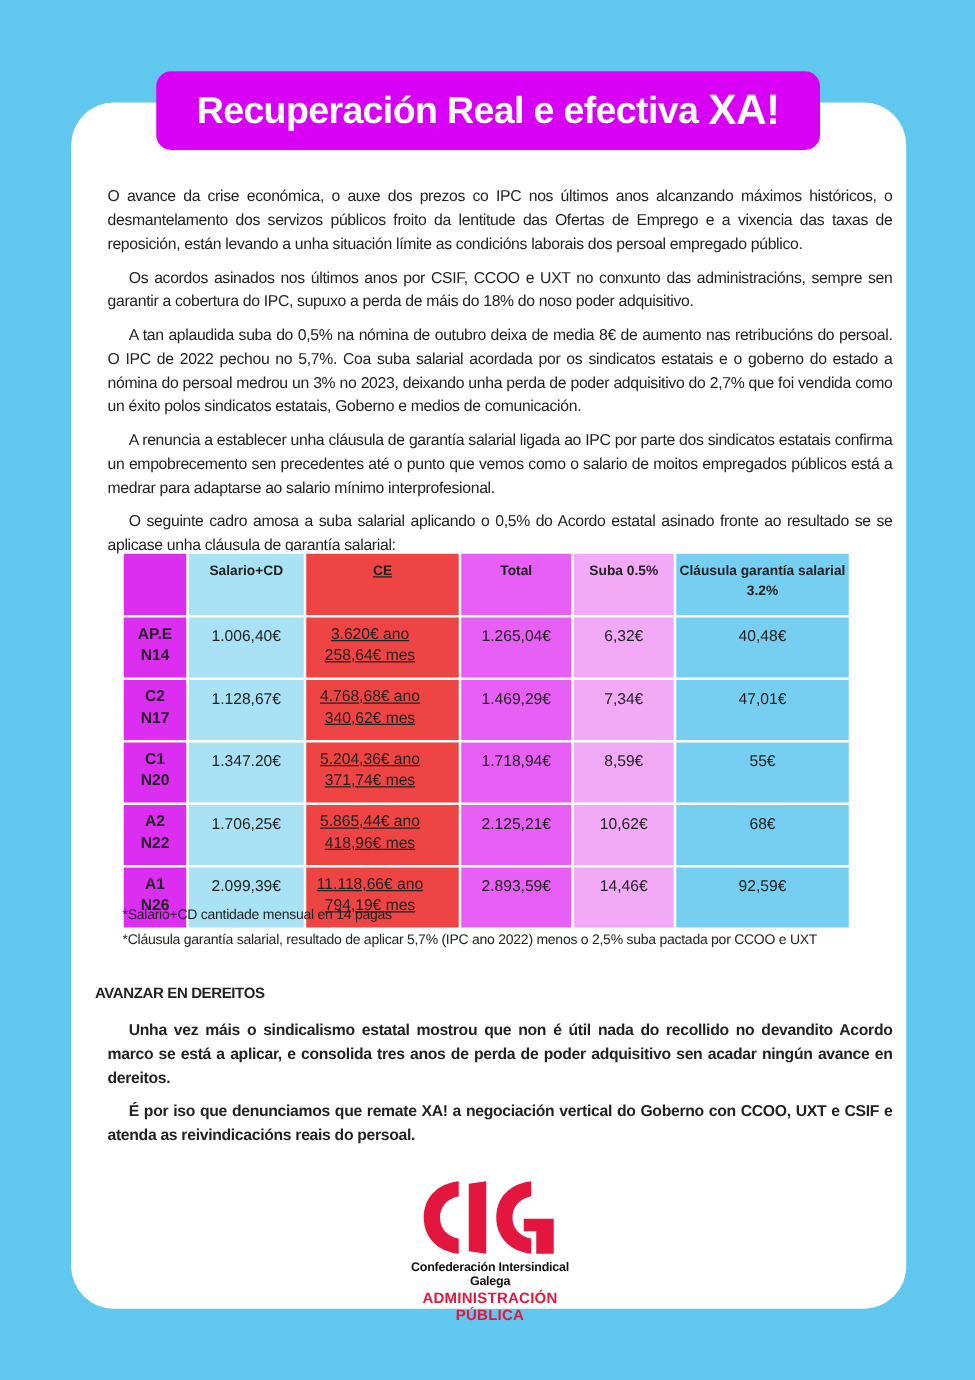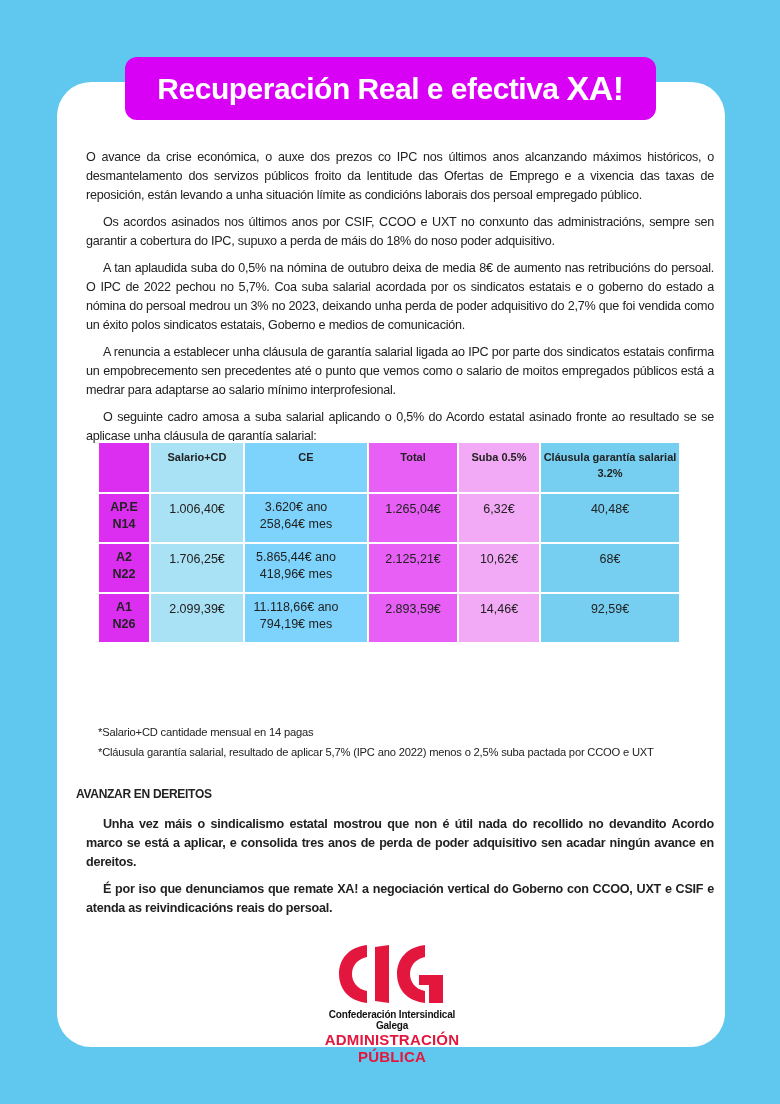--- a/index.html
+++ b/index.html
@@ -30,32 +30,32 @@
     position:absolute; left:97px; top:441px; width:584px;
     border-collapse:collapse; font-size:12.5px;
   }
   table.cadro td, table.cadro th {
     border:2px solid #fff; padding:0; vertical-align:top; text-align:center;
   }
   table.cadro th { height:41px; font-weight:bold; padding-top:8px; vertical-align:top; font-size:11px; }
   table.cadro td { height:40px; padding-top:8px; }
   .c-mag { background:#dc2ef0; }
   .c-lb { background:#a9e2f5; }
-  .c-gr { background:#7dd3fc; }
+  .c-gr { background:#ef4444;text-decoration:underline; }
   .c-pk { background:#e75ff5; }
   .c-lp { background:#f2aaf6; }
   .c-bl { background:#76cff1; }
   td.rowhead { font-weight:bold; width:50px; line-height:17px; padding-top:5px !important; }
   td.ce { text-align:right; padding-right:20px !important; line-height:17px; padding-top:5px !important; }
   .notes { position:absolute; left:98px; top:722px; font-size:11.2px; line-height:20px; letter-spacing:-0.2px; font-family:"Liberation Sans Narrow","Liberation Sans", sans-serif;}
   .h2 { position:absolute; left:76px; top:787px; font-size:12px; font-weight:bold; letter-spacing:-0.3px; }
   .logo { position:absolute; left:312px; top:943px; width:160px; text-align:center; }
   .logo svg { display:block; margin:0 auto; }
   .logo .org { font-weight:bold; font-size:10px; letter-spacing:-0.2px; color:#111; margin-top:4px; }
-  .logo .dept { font-weight:bold; font-size:15px; color:#e3173e; letter-spacing:0.2px; }
+  .logo .dept { font-weight:bold; font-size:12px; color:#e3173e; letter-spacing:0.2px; }
 </style>
 </head>
 <body>
 
 <div class="card"></div>
 
 <div class="banner">
   <span>Recuperación Real e efectiva</span>
   <span class="big">XA!</span>
 </div>
@@ -78,20 +78,36 @@
     <th class="c-lp" style="width:80px">Suba 0.5%</th>
     <th class="c-bl" style="padding-top:6px;line-height:16px">Cláusula garantía salarial 3.2%</th>
   </tr>
   <tr>
     <td class="c-mag rowhead"><span>AP.E</span><br><span>N14</span></td>
     <td class="c-lb">1.006,40€</td>
     <td class="c-gr ce"><span>3.620€ ano</span><br><span>258,64€ mes</span></td>
     <td class="c-pk">1.265,04€</td>
     <td class="c-lp">6,32€</td>
     <td class="c-bl">40,48€</td>
+  </tr>
+  <tr>
+    <td class="c-mag rowhead"><span>C2</span><br><span>N17</span></td>
+    <td class="c-lb">1.128,67€</td>
+    <td class="c-gr ce"><span>4.768,68€ ano</span><br><span>340,62€ mes</span></td>
+    <td class="c-pk">1.469,29€</td>
+    <td class="c-lp">7,34€</td>
+    <td class="c-bl">47,01€</td>
+  </tr>
+  <tr>
+    <td class="c-mag rowhead"><span>C1</span><br><span>N20</span></td>
+    <td class="c-lb">1.347.20€</td>
+    <td class="c-gr ce"><span>5.204,36€ ano</span><br><span>371,74€ mes</span></td>
+    <td class="c-pk">1.718,94€</td>
+    <td class="c-lp">8,59€</td>
+    <td class="c-bl">55€</td>
   </tr>
   <tr>
     <td class="c-mag rowhead"><span>A2</span><br><span>N22</span></td>
     <td class="c-lb">1.706,25€</td>
     <td class="c-gr ce"><span>5.865,44€ ano</span><br><span>418,96€ mes</span></td>
     <td class="c-pk">2.125,21€</td>
     <td class="c-lp">10,62€</td>
     <td class="c-bl">68€</td>
   </tr>
   <tr>

